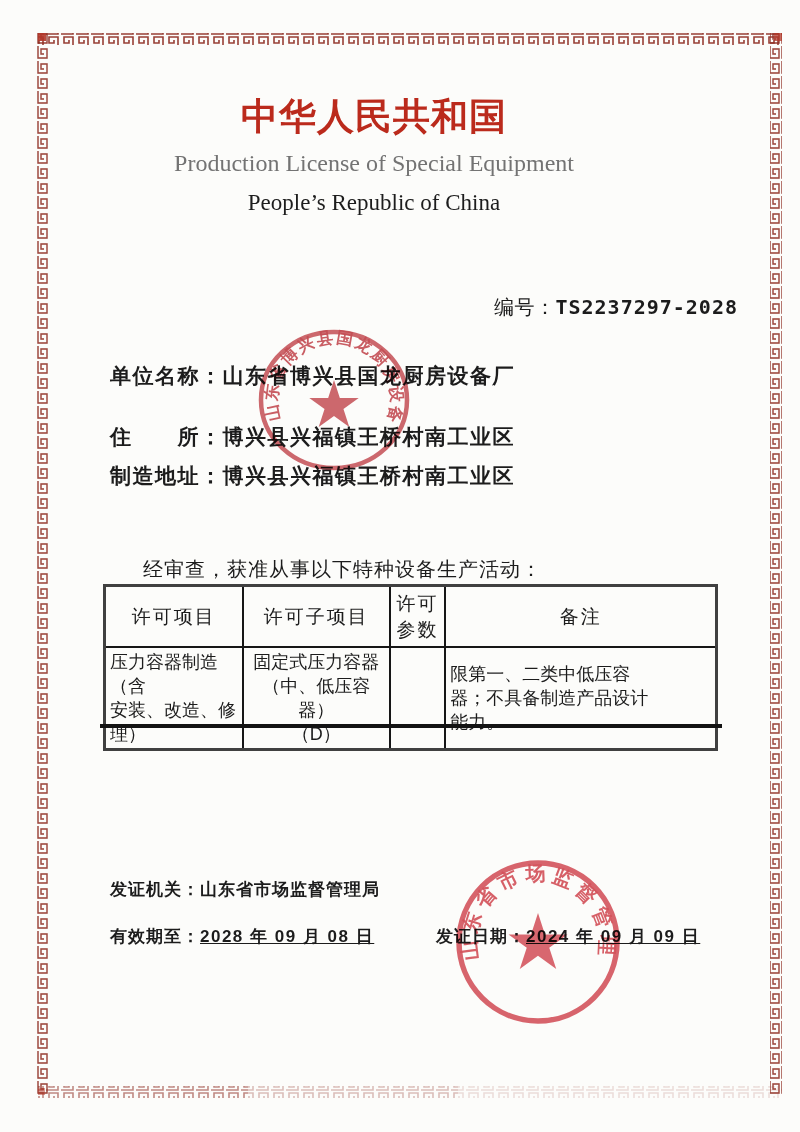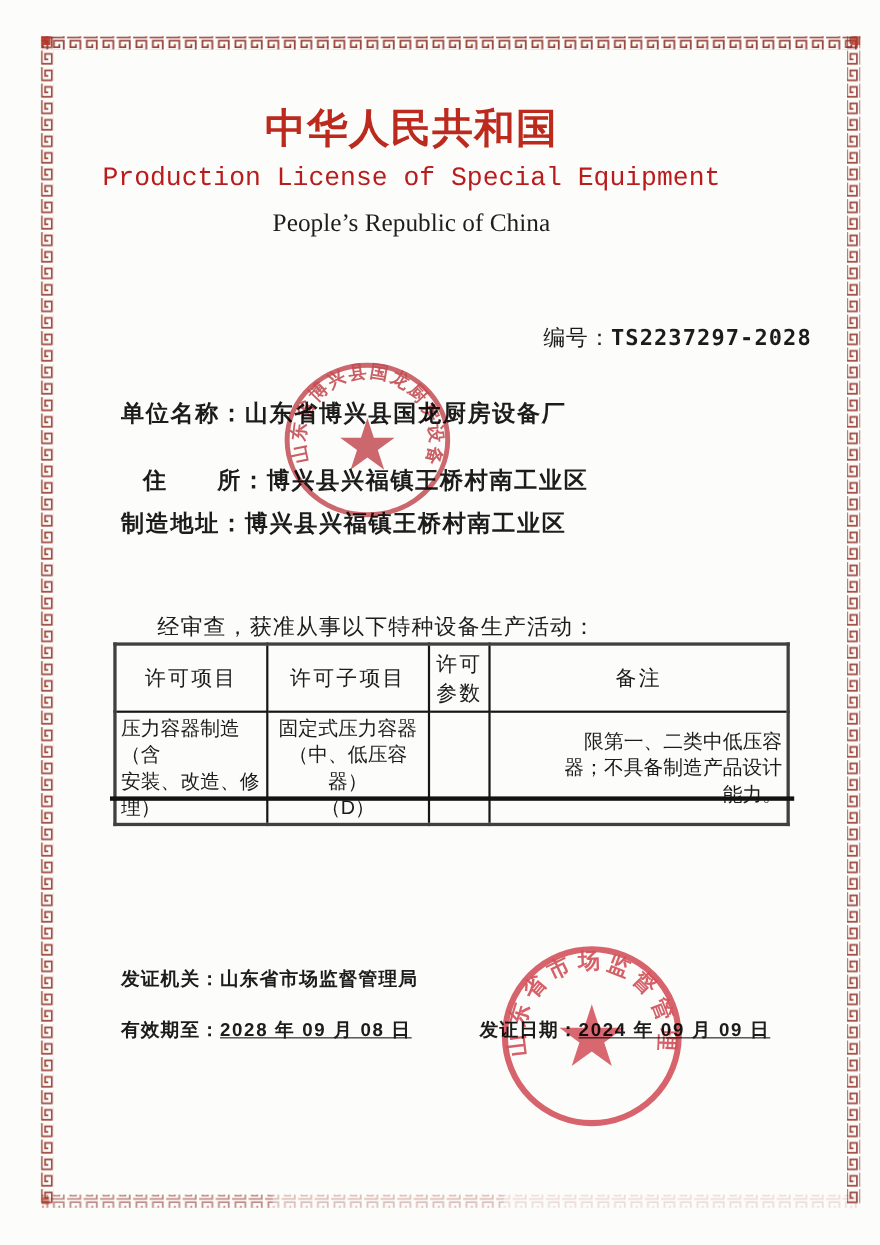--- a/index.html
+++ b/index.html
@@ -18,56 +18,56 @@
   .header{left:0;top:94px;width:748px;text-align:center;}
   .title-cn1{
     font-size:37px;font-weight:bold;color:#bb2a1c;
     letter-spacing:1px;line-height:46px;
   }
   .title-cn2{
     font-size:35px;font-weight:bold;color:#bb2a1c;
     letter-spacing:0px;line-height:44px;margin-top:6px;
   }
   .title-en1{
-    font-family:Liberation Mono, monospace;
-    font-size:24px;color:#b91c1c;line-height:30px;margin-top:8px;
+    font-family:Liberation Serif, serif;
+    font-size:24px;color:#737373;line-height:30px;margin-top:8px;
   }
   .title-en2{
     font-family:"Liberation Serif","DejaVu Serif",serif;
     font-size:23px;color:#1d1d1d;line-height:28px;margin-top:11px;
   }
   
   .license-no{top:294px;right:90px;font-size:20px;letter-spacing:.5px;}
   .license-no .num{
     font-family:"DejaVu Sans Mono","Liberation Mono",monospace;
     font-size:20px;font-weight:600;letter-spacing:1px;
   }
   
   .field{left:110px;font-size:21px;font-weight:600;letter-spacing:1.5px;white-space:nowrap;}
-  .f1{top:362px;} .f2{top:423px;margin-left:20px;} .f3{top:462px;}
+  .f1{top:362px;} .f2{top:423px;} .f3{top:462px;}
   
   .intro{left:143px;top:556px;font-size:20px;font-weight:500;letter-spacing:1px;}
   table.lic{
     position:absolute;left:103px;top:584px;width:615px;height:133px;
     border-collapse:collapse;table-layout:fixed;
   }
   table.lic th,table.lic td{
     border:2px solid #161616;
     font-weight:500;
     vertical-align:middle;
     padding:2px 4px;
   }
   table.lic{border:3px solid #404040;}
   table.lic th{font-size:19px;letter-spacing:2px;text-align:center;white-space:pre-line;height:55px;}
   table.lic td{font-size:18px;height:74px;white-space:pre-line;line-height:24px;}
   .c1{width:137px;} .c2{width:146px;} .c3{width:55px;} .c4{width:269px;}
   td.cell-1{text-align:left;letter-spacing:0;padding-left:3px;}
   td.cell-2{text-align:center;}
   td.cell-3{text-align:center;}
-  td.cell-4{text-align:right;letter-spacing:0;}
+  td.cell-4{text-align:left;letter-spacing:0;}
   .thickline{left:100px;top:724px;width:622px;height:4px;background:#131313;}
   
   .footer-line{font-size:17px;font-weight:600;letter-spacing:1px;white-space:nowrap;}
   .issuer{left:110px;top:878px;}
   .valid{left:110px;top:925px;}
   .issued{left:436px;top:925px;}
   .datev{font-weight:600;letter-spacing:1.5px;text-decoration:underline;}
   
   svg.seal{mix-blend-mode:multiply;opacity:.9;}
   svg.border-svg{left:0;top:0;}

